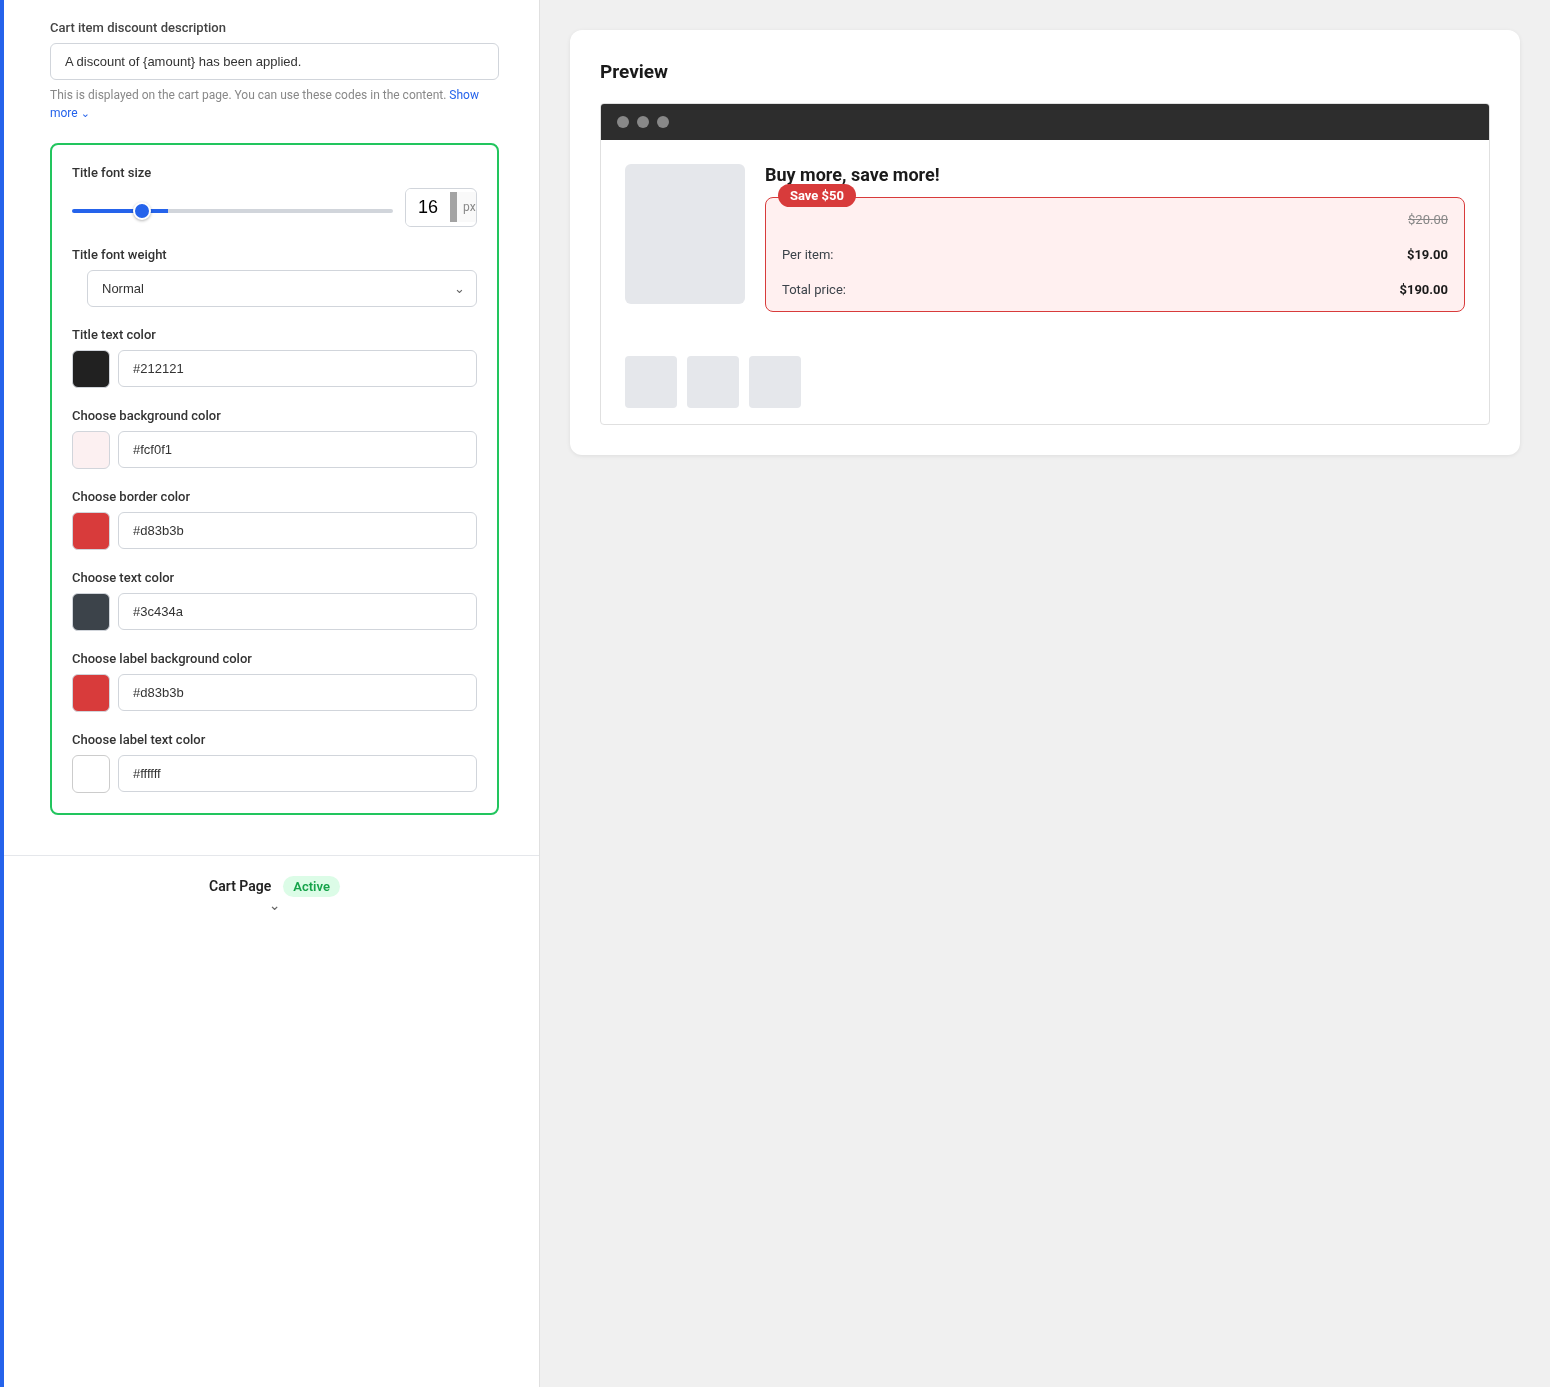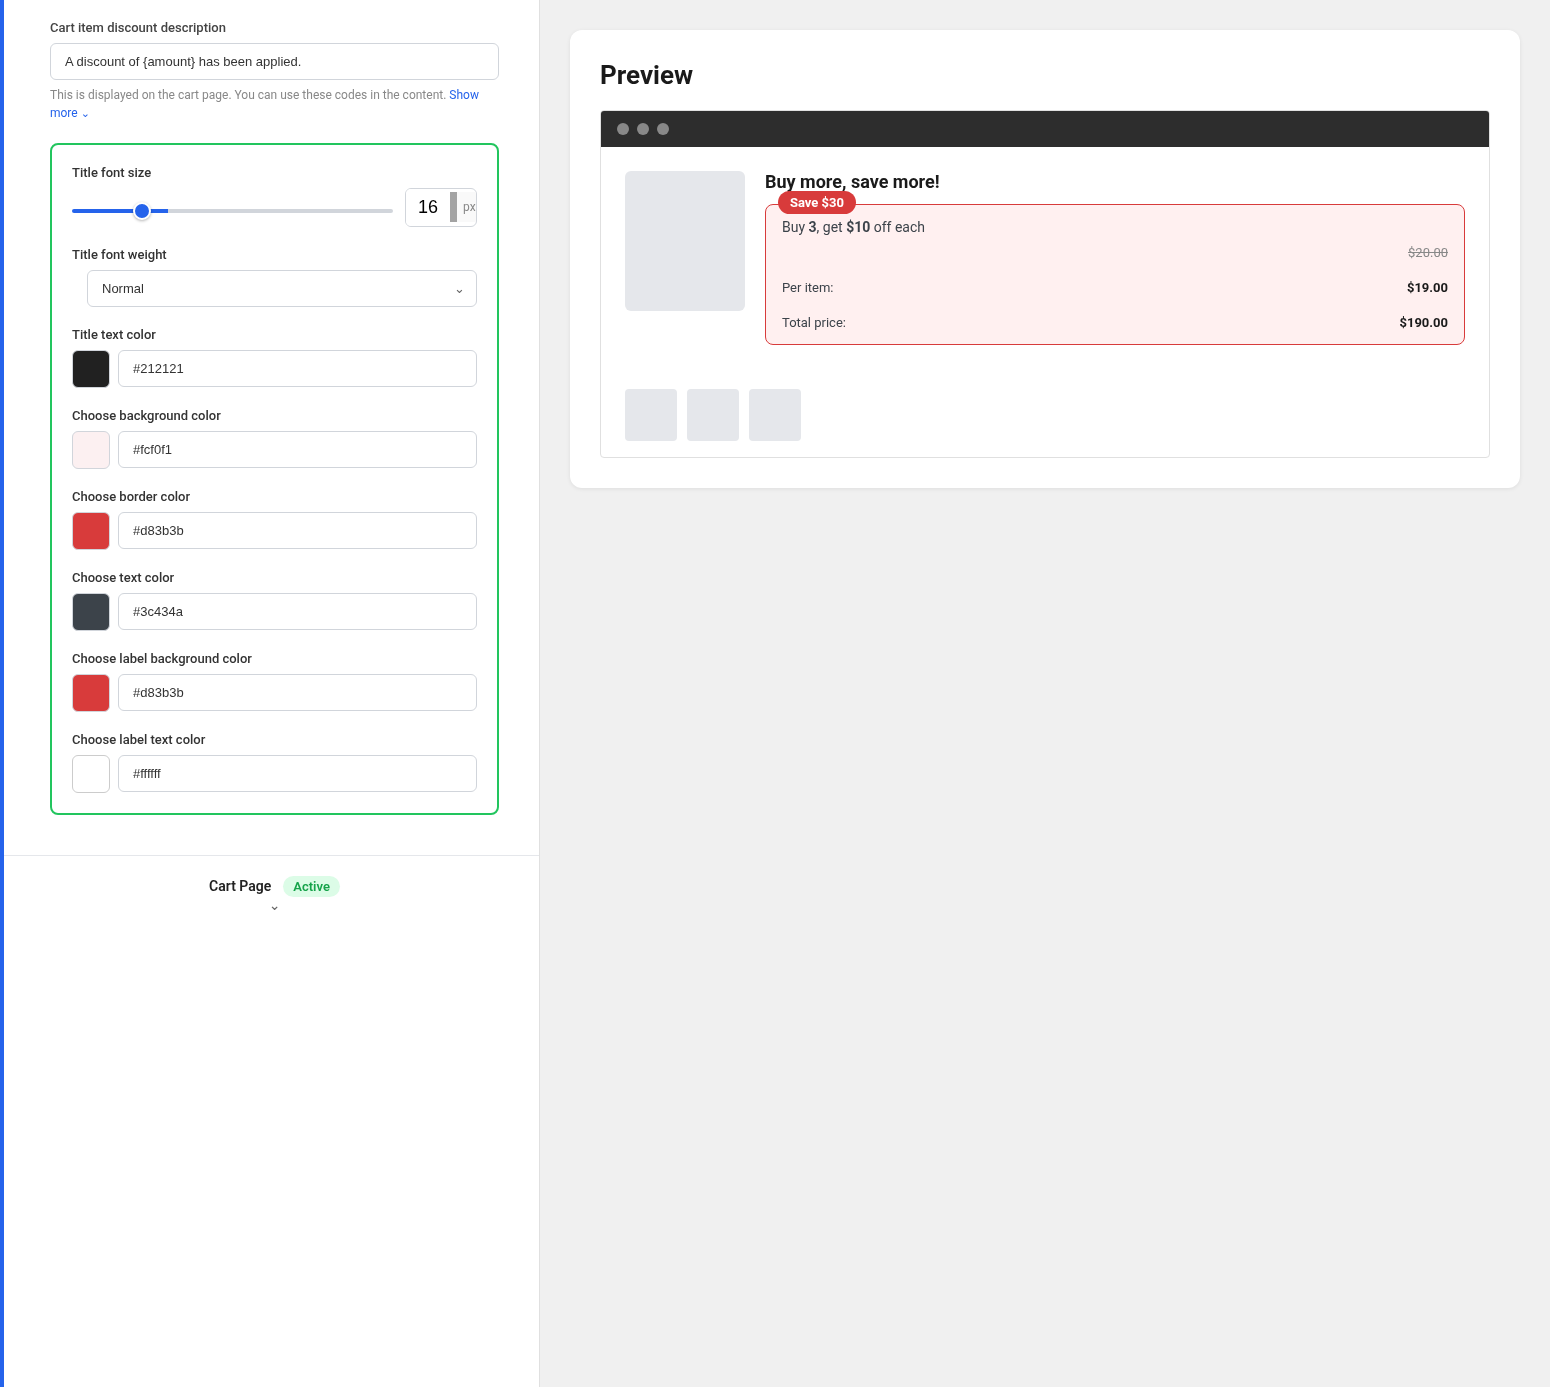--- a/index.html
+++ b/index.html
@@ -258,21 +258,21 @@
     }
 
     .preview-card {
       background: #fff;
       border-radius: 12px;
       padding: 30px;
       box-shadow: 0 1px 4px rgba(0,0,0,0.08);
     }
 
     .preview-title {
-      font-size: 26px;
+      font-size: 19px;
       font-weight: 700;
       color: #1a1a1a;
       margin-bottom: 20px;
     }
 
     
     .browser-mockup {
       border: 1px solid #e0e0e0;
       border-radius: 4px;
       overflow: hidden;
@@ -513,25 +513,22 @@
         <div class="browser-dot"></div>
       </div>
 
       <div class="browser-content">
         <div class="product-thumbnail"></div>
 
         <div class="product-info">
           <div class="product-title">Buy more, save more!</div>
 
           <div class="offer-card">
-            <div class="save-badge">Save $30</div>
-
-            <div class="offer-title">
-              Buy <strong>3</strong>, get <strong>$10</strong> off each
-            </div>
+            <div class="save-badge">Save $50</div>
+
 
             <div class="offer-prices">
               <div class="original-price">$20.00</div>
               <div class="price-row">
                 <span>Per item:</span>
                 <span class="price-value">$19.00</span>
               </div>
               <div class="price-row">
                 <span>Total price:</span>
                 <span class="price-value">$190.00</span>

